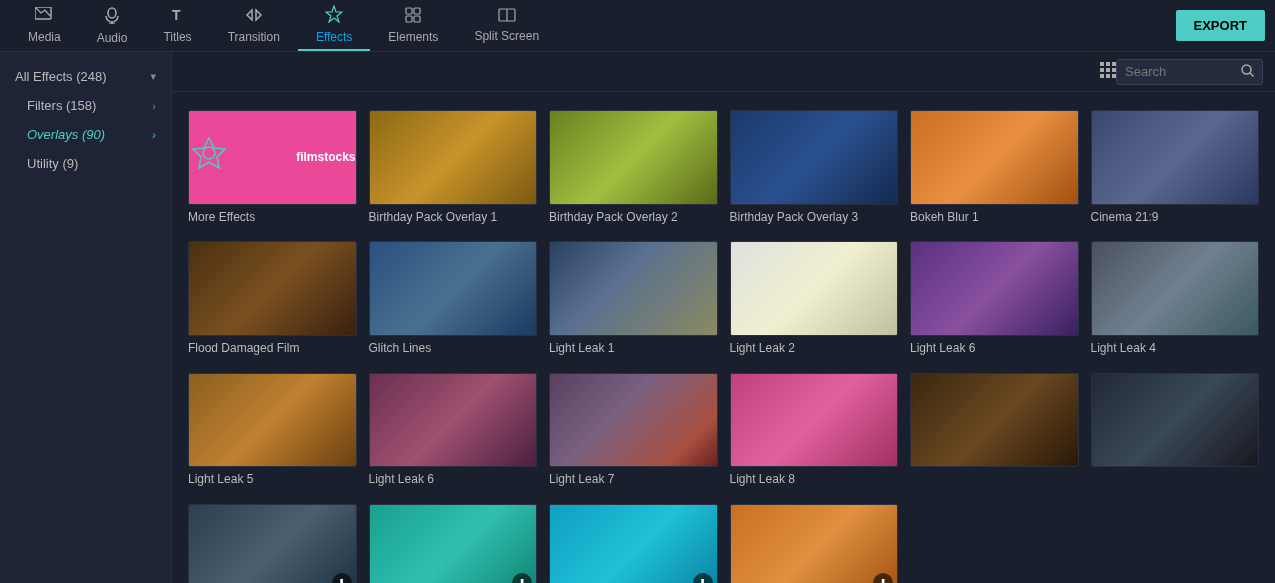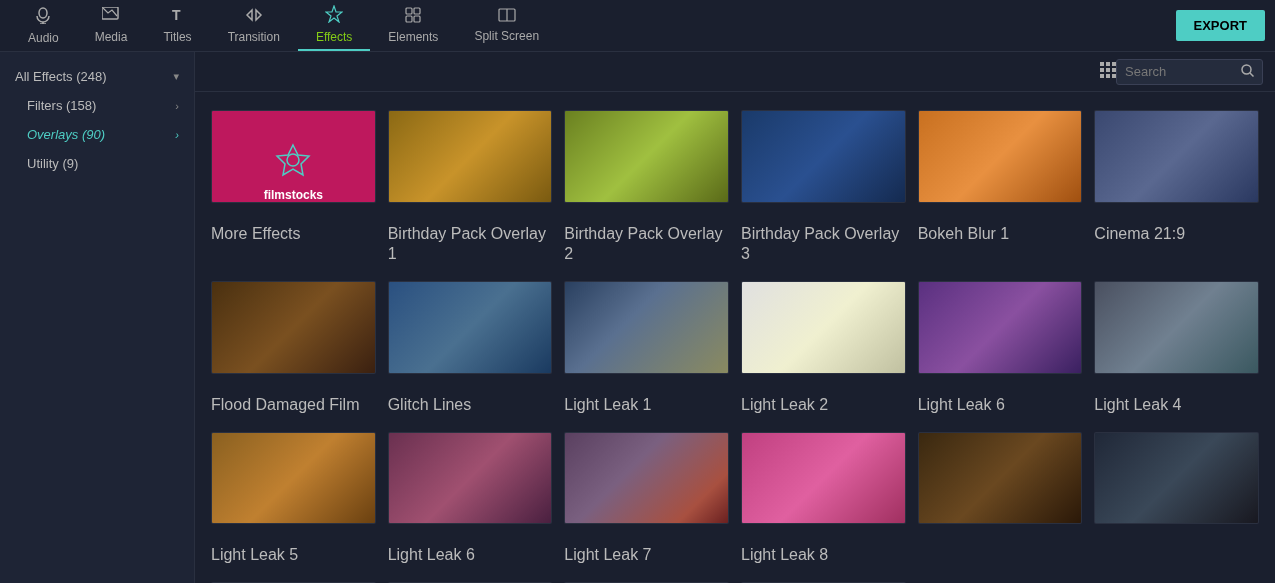--- a/index.html
+++ b/index.html
@@ -53,21 +53,21 @@
 
     
     .main {
       display: flex;
       flex: 1;
       overflow: hidden;
     }
 
     
     .sidebar {
-      width: 195px;
+      width: 172px;
       background: #1e2435;
       border-right: 1px solid #2a3040;
       padding: 10px 0;
       flex-shrink: 0;
     }
     .sidebar-item {
       display: flex;
       align-items: center;
       padding: 7px 15px;
       cursor: pointer;
@@ -148,22 +148,22 @@
     }
     .thumb-inner {
       position: absolute;
       top: 0; left: 0; right: 0; bottom: 0;
       display: flex;
       align-items: center;
       justify-content: center;
       overflow: hidden;
     }
     .thumb-label {
-      margin-top: 21px;
-      font-size: 16px;
+      margin-top: 5px;
+      font-size: 12px;
       color: #bbb;
       line-height: 1.3;
     }
     .download-badge {
       position: absolute;
       bottom: 4px;
       right: 4px;
       background: rgba(0,0,0,0.6);
       border-radius: 50%;
       width: 20px;
@@ -202,40 +202,40 @@
     .content::-webkit-scrollbar { width: 6px; }
     .content::-webkit-scrollbar-track { background: #1a1f2e; }
     .content::-webkit-scrollbar-thumb { background: #3a4055; border-radius: 3px; }
   </style>
 </head>
 <body>
 
 <div class="top-nav">
   <div class="nav-item">
     <span class="nav-icon">
+      <svg width="18" height="16" viewBox="0 0 18 16" fill="currentColor">
+          <rect x="0" y="0" width="16" height="12" rx="1" fill="none" stroke="currentColor" stroke-width="1.5"></rect>
+          <path d="M1 1l5 5 4-3 5 6" stroke="currentColor" stroke-width="1.2" fill="none"></path>
+        </svg>
+    </span>
+    <span>Media</span>
+  </div>
+  <div class="nav-item">
+    <span class="nav-icon">
       <svg width="16" height="18" viewBox="0 0 16 18" fill="currentColor">
           <ellipse cx="8" cy="7" rx="4" ry="5" fill="none" stroke="currentColor" stroke-width="1.5"></ellipse>
           <path d="M2 10c0 3.3 2.7 6 6 6s6-2.7 6-6" stroke="currentColor" stroke-width="1.5" fill="none"></path>
           <line x1="8" y1="16" x2="8" y2="18" stroke="currentColor" stroke-width="1.5"></line>
           <line x1="5" y1="18" x2="11" y2="18" stroke="currentColor" stroke-width="1.5"></line>
         </svg>
     </span>
     <span>Audio</span>
   </div>
   <div class="nav-item">
     <span class="nav-icon">
-      <svg width="18" height="16" viewBox="0 0 18 16" fill="currentColor">
-          <rect x="0" y="0" width="16" height="12" rx="1" fill="none" stroke="currentColor" stroke-width="1.5"></rect>
-          <path d="M1 1l5 5 4-3 5 6" stroke="currentColor" stroke-width="1.2" fill="none"></path>
-        </svg>
-    </span>
-    <span>Media</span>
-  </div>
-  <div class="nav-item">
-    <span class="nav-icon">
       <svg width="16" height="16" viewBox="0 0 16 16" fill="currentColor">
           <text x="2" y="13" font-size="14" font-weight="bold" fill="currentColor">T</text>
         </svg>
     </span>
     <span>Titles</span>
   </div>
   <div class="nav-item">
     <span class="nav-icon">
       <svg width="18" height="16" viewBox="0 0 18 16" fill="none" stroke="currentColor" stroke-width="1.5">
           <path d="M2 8 L7 3 L7 13 Z"></path>
@@ -243,21 +243,21 @@
         </svg>
     </span>
     <span>Transition</span>
   </div>
   <div class="nav-item active">
     <span class="nav-icon">
       <svg width="18" height="18" viewBox="0 0 18 18" fill="none">
           <polygon points="9,1 11,7 17,7 12,11 14,17 9,13 4,17 6,11 1,7 7,7" stroke="#4ecdc4" stroke-width="1.2" fill="none"></polygon>
         </svg>
     </span>
-    <span style="color:#84cc16;">Effects</span>
+    <span style="color:#0ea5e9;">Effects</span>
   </div>
   <div class="nav-item">
     <span class="nav-icon">
       <svg width="16" height="16" viewBox="0 0 16 16" fill="none" stroke="currentColor" stroke-width="1.2">
           <rect x="1" y="1" width="6" height="6" rx="1"></rect>
           <rect x="9" y="1" width="6" height="6" rx="1"></rect>
           <rect x="1" y="9" width="6" height="6" rx="1"></rect>
           <rect x="9" y="9" width="6" height="6" rx="1"></rect>
         </svg>
     </span>
@@ -320,21 +320,21 @@
             </svg>
         </span>
       </div>
     </div>
 
     <div class="effects-grid" id="effects-grid">
     <div class="effect-item">
     <div class="thumb-wrap">
       <div class="thumb-inner">
 
-      <div style="display:flex;flex-direction:column;align-items:center;justify-content:flex-end;width:100%;height:100%;background:#be185d;">
+      <div style="display:flex;flex-direction:row;align-items:center;justify-content:space-between;width:100%;height:100%;background:#ec4899;">
         <div style="width:40px;height:40px;margin-bottom:8px;">
           <svg viewBox="0 0 40 40" width="40" height="40">
             <polygon points="20,5 25,15 36,16 28,24 30,35 20,29 10,35 12,24 4,16 15,15" fill="none" stroke="#4ecdc4" stroke-width="1.5"></polygon>
             <circle cx="20" cy="20" r="6" fill="none" stroke="#4ecdc4" stroke-width="1.5"></circle>
           </svg>
         </div>
         <span style="color:#fff;font-size:12px;font-weight:bold;">filmstocks</span>
       </div>
       </div>
     </div>

